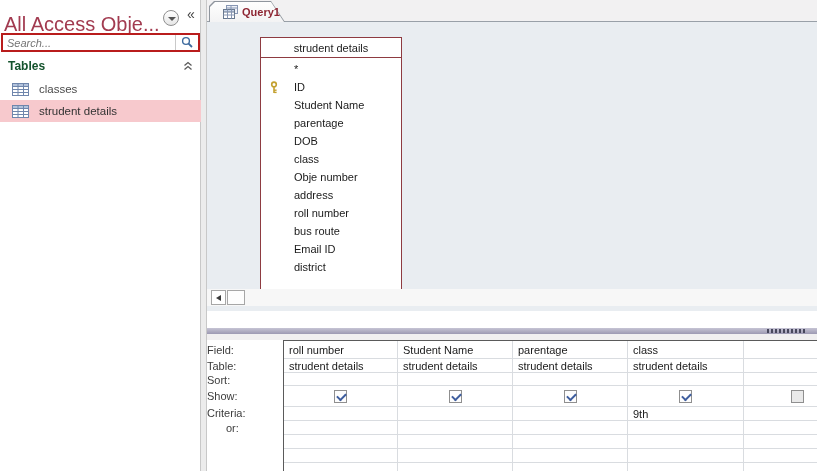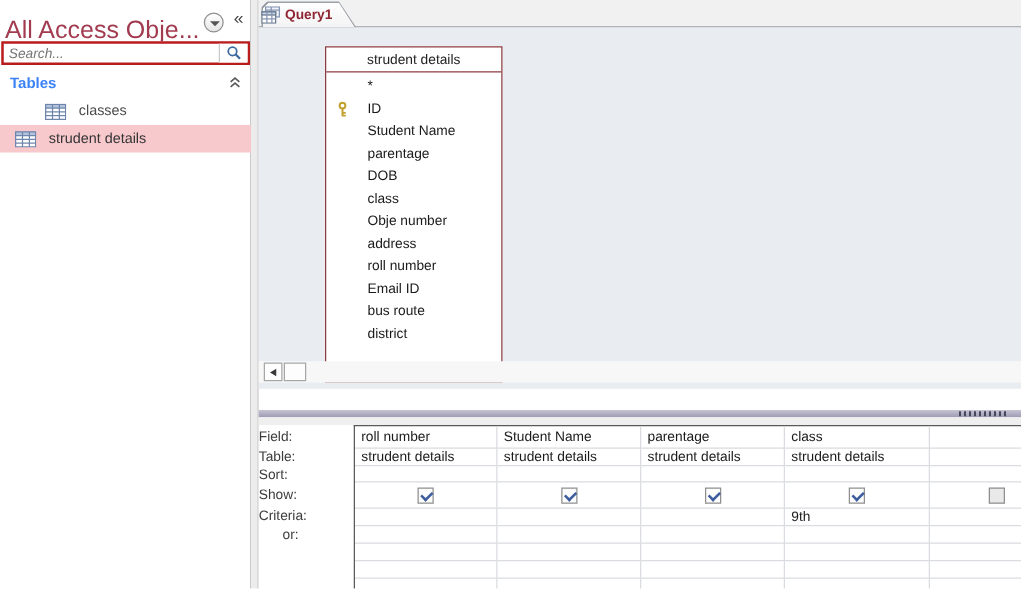--- a/index.html
+++ b/index.html
@@ -11,36 +11,36 @@
   .pane-divider{position:absolute;left:201px;top:0;width:6px;height:471px;background:#ececec;border-right:1px solid #c8c8c8;}
   .nav-header{position:relative;height:33px;}
   .nav-title{position:absolute;left:4px;top:13px;font-size:20px;color:var(--title-accent,#a23b50);white-space:nowrap;}
   .nav-menu-btn{position:absolute;left:163px;top:10px;width:16px;height:16px;border:1px solid #8f8f8f;border-radius:50%;background:linear-gradient(#ffffff,#e6e6e6);cursor:pointer;}
   .nav-menu-btn .tri{position:absolute;left:4px;top:6px;width:0;height:0;border-left:4px solid transparent;border-right:4px solid transparent;border-top:4px solid #555;}
   .nav-shutter{position:absolute;left:187px;top:6px;font-size:14px;color:#444;cursor:pointer;}
   .search-box{position:absolute;left:1px;top:33px;width:199px;height:19px;border:2px solid #b91c1c;background:#fff;display:flex;}
   .search-input{flex:1;border:none;outline:none;font-size:11px;font-style:italic;padding:0 4px;color:#222;background:transparent;}
   .search-btn{width:23px;border-left:1px solid #c9c9c9;display:flex;align-items:center;justify-content:center;cursor:pointer;background:#fff;}
   .group-header{position:absolute;left:0;top:57px;width:201px;height:18px;display:flex;align-items:center;padding:0 8px;cursor:pointer;}
-  .group-label{font-size:12px;font-weight:bold;color:#3b82f6;flex:1;}
+  .group-label{font-size:12px;font-weight:bold;color:#14532d;flex:1;}
   .nav-item{position:absolute;left:0;width:201px;height:22px;display:flex;align-items:center;cursor:pointer;}
   .nav-item .tbl-icon{margin-left:12px;margin-right:10px;flex:0 0 auto;}
   .nav-item-label{font-size:11.5px;color:#4a4a4a;}
   .nav-item.selected{background:var(--selection-bg,#f7c9cd);}
   .nav-item.selected .nav-item-label{color:#333;}
-  .item-classes{top:78px;margin-left:24px;}
+  .item-classes{top:78px;}
   .item-strudent{top:100px;}
 
   
   .doc-area{position:absolute;left:207px;top:0;width:610px;height:471px;background:#fff;}
   .tab-strip{position:absolute;left:0;top:0;width:610px;height:22px;background:#f2f1f2;border-bottom:1px solid #99a0a8;}
   .doc-tab{position:absolute;left:2px;top:1px;width:76px;height:21px;cursor:pointer;}
   .tab-bg{position:absolute;inset:0;background:#8f959d;clip-path:polygon(0 100%,0 5px,5px 0,calc(100% - 14px) 0,100% 100%);}
   .tab-bg::after{content:'';position:absolute;left:1px;right:1px;top:1px;bottom:0;background:linear-gradient(#fefefe,#f3f3f4);clip-path:polygon(0 100%,0 5px,5px 0,calc(100% - 13px) 0,100% 100%);}
-  .tab-content{position:absolute;left:0;top:0;height:21px;display:flex;align-items:center;gap:4px;}
+  .tab-content{position:absolute;left:14px;top:0;height:21px;display:flex;align-items:center;gap:4px;}
   .tab-label{font-size:11px;font-weight:bold;color:var(--tab-text,#8e2633);}
 
   .surface{position:absolute;left:0;top:22px;width:610px;height:289px;background:var(--surface-bg,#e9edf1);}
 
   
   .field-list{position:absolute;left:53px;top:15px;width:142px;height:269px;background:#fff;border:1px solid var(--fieldlist-border,#8e3b41);}
   .fl-header{height:20px;line-height:20px;text-align:center;font-size:11px;color:#222;border-bottom:1px solid var(--fieldlist-border,#8e3b41);cursor:move;}
   .fl-list{list-style:none;margin:2px 0 0 0;padding:0;}
   .fl-list li{position:relative;height:18px;line-height:18px;padding-left:33px;font-size:11px;color:#1a1a1a;cursor:default;}
   .pk-icon{position:absolute;left:8px;top:3px;}
@@ -152,22 +152,22 @@
                 <line x1="5" y1="9.2" x2="7.6" y2="9.2" stroke="#c3a02f" stroke-width="1.4"></line>
                 <line x1="5" y1="11.4" x2="7.6" y2="11.4" stroke="#c3a02f" stroke-width="1.4"></line>
               </svg><span>ID</span></li>
           <li>Student Name</li>
           <li>parentage</li>
           <li>DOB</li>
           <li>class</li>
           <li>Obje number</li>
           <li>address</li>
           <li>roll number</li>
+          <li>bus route</li>
           <li>Email ID</li>
-          <li>bus route</li>
           <li>district</li>
         </ul>
       </div>
     </div>
 
     <div class="hscroll">
       <span class="hs-btn">
           <span class="arrow-left"></span>
         </span>
       <span class="hs-thumb"></span>

